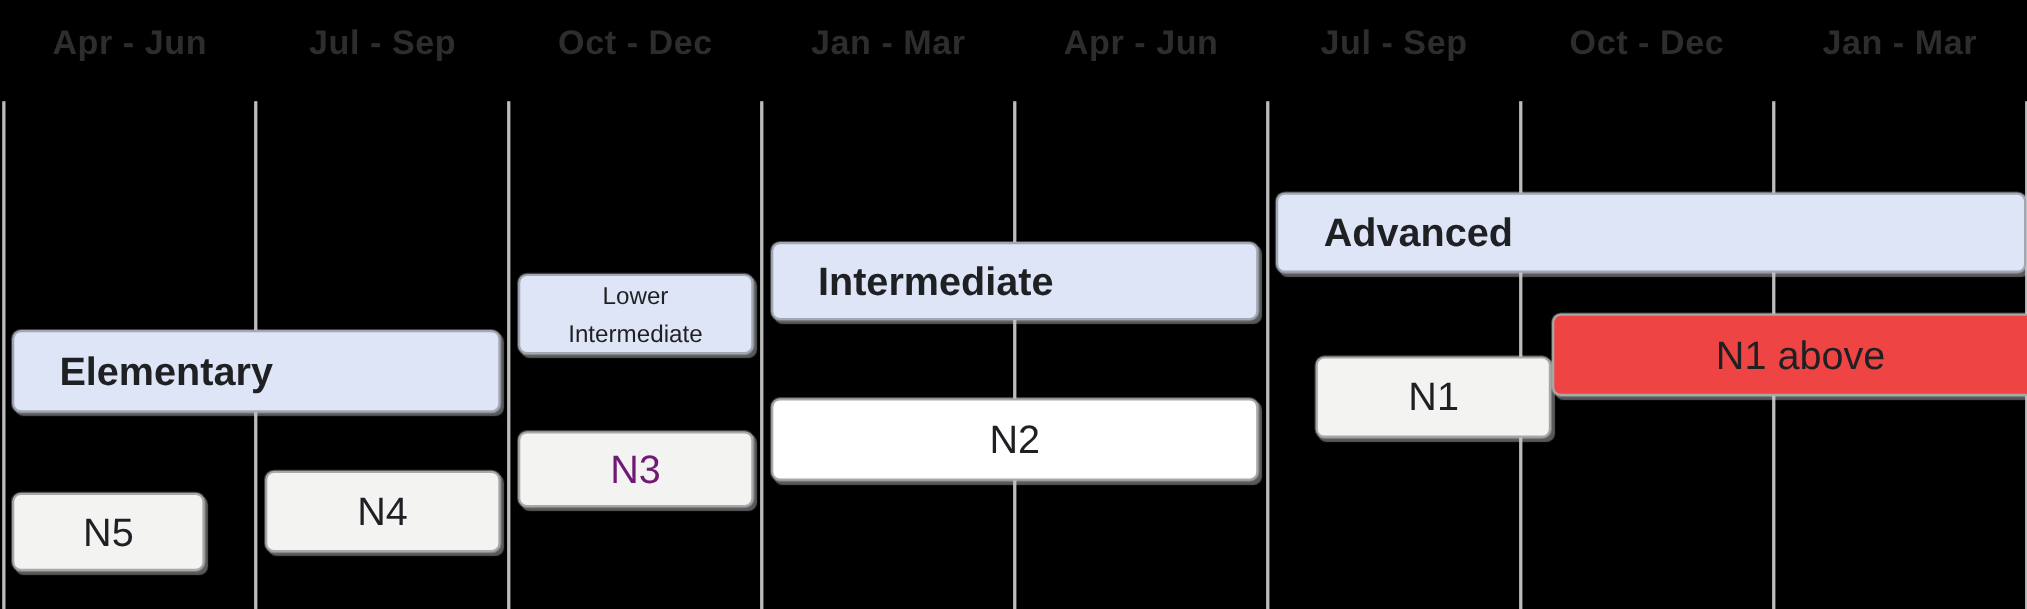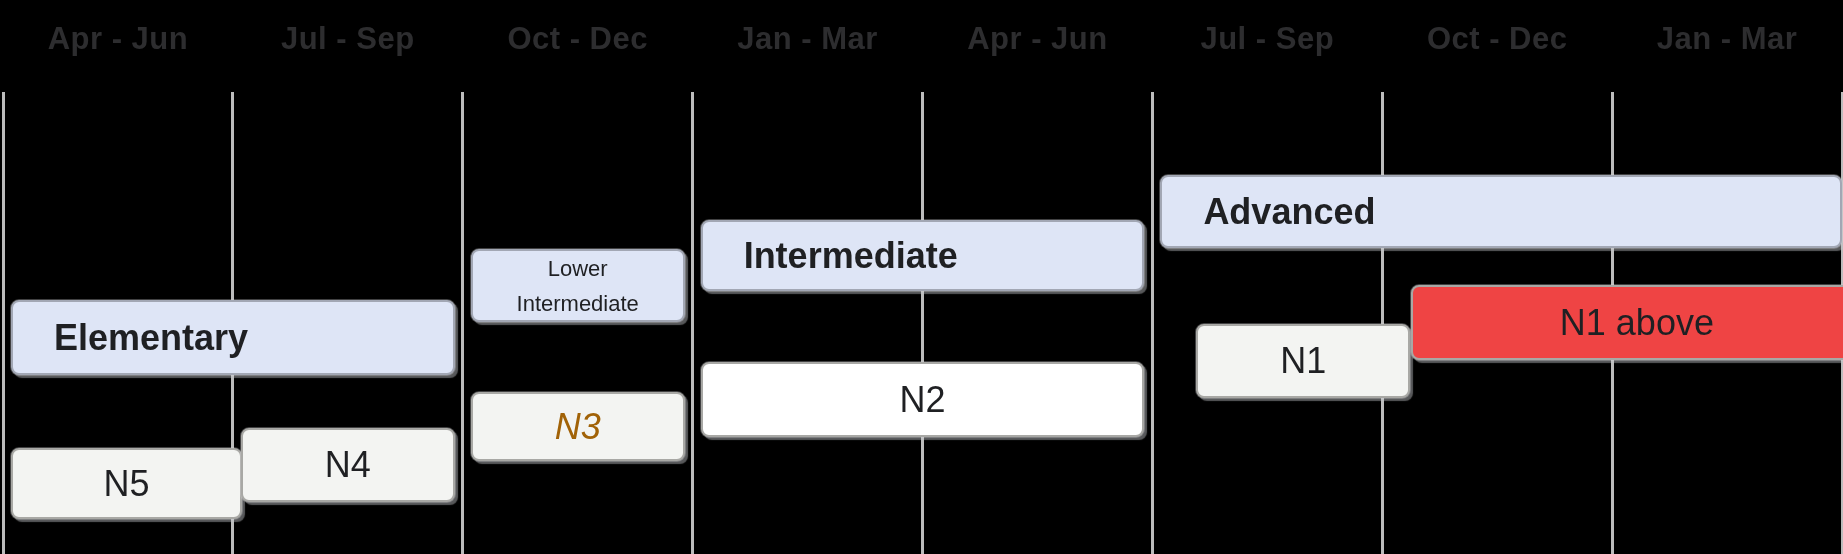--- a/index.html
+++ b/index.html
@@ -60,20 +60,20 @@
       <div class="gridline" style="left: 921px; background: rgb(188, 188, 188);"></div>
       <div class="gridline" style="left: 1150.88px; background: rgb(188, 188, 188);"></div>
       <div class="gridline" style="left: 1380.75px; background: rgb(188, 188, 188);"></div>
       <div class="gridline" style="left: 1610.62px; background: rgb(188, 188, 188);"></div>
       <div class="gridline" style="left: 1840.5px; background: rgb(188, 188, 188);"></div>
       <div class="bar align-left" style="left: 11px; width: 443.75px; top: 300px; height: 75px; background: rgb(222, 229, 246); border-color: rgb(162, 167, 180); color: rgb(31, 32, 35);">Elementary</div>
       <div class="bar align-center two-line" style="left: 470.75px; width: 213.875px; top: 249px; height: 73px; background: rgb(222, 229, 246); border-color: rgb(162, 167, 180); color: rgb(31, 32, 35);">Lower
 Intermediate</div>
       <div class="bar align-left" style="left: 700.625px; width: 443.75px; top: 220px; height: 71px; background: rgb(222, 229, 246); border-color: rgb(162, 167, 180); color: rgb(31, 32, 35);">Intermediate</div>
       <div class="bar align-left" style="left: 1160.38px; width: 681.625px; top: 175px; height: 73px; background: rgb(222, 229, 246); border-color: rgb(162, 167, 180); color: rgb(31, 32, 35);">Advanced</div>
-      <div class="bar align-center" style="left: 11px; width: 231px; top: 448px; height: 71px; background: rgb(243, 244, 242); border-color: rgb(168, 168, 165); color: rgb(31, 32, 35);">N5</div>
+      <div class="bar align-center" style="left: 11px; width: 175px; top: 448px; height: 71px; background: rgb(243, 244, 242); border-color: rgb(168, 168, 165); color: rgb(31, 32, 35);">N5</div>
       <div class="bar align-center" style="left: 240.875px; width: 213.875px; top: 416px; height: 74px; background: rgb(243, 244, 242); border-color: rgb(168, 168, 165); color: rgb(31, 32, 35); margin-top: 12px;">N4</div>
-      <div class="bar align-center" style="left: 470.75px; width: 213.875px; top: 392px; height: 69px; background: rgb(243, 244, 242); border-color: rgb(168, 168, 165); color: #a16207; font-style: italic;">N3</div>
+      <div class="bar align-center" style="left: 470.75px; width: 213.875px; top: 392px; height: 69px; background: rgb(243, 244, 242); border-color: rgb(168, 168, 165); color: #701a75;">N3</div>
       <div class="bar align-center" style="left: 700.625px; width: 443.75px; top: 362px; height: 75px; background: #ffffff; border-color: rgb(168, 168, 165); color: rgb(31, 32, 35); text-align: right;">N2</div>
       <div class="bar align-center" style="left: 1160.38px; width: 213.875px; top: 324px; height: 74px; background: rgb(243, 244, 242); border-color: rgb(168, 168, 165); color: rgb(31, 32, 35); margin-left: 36px;">N1</div>
       <div class="bar align-center" style="left: 1411px; width: 451.75px; top: 285px; height: 75px; background: #ef4444; border-color: rgb(168, 168, 165); color: rgb(31, 32, 35);">N1 above</div>
     </div>
 </div>
 
 </body></html>

